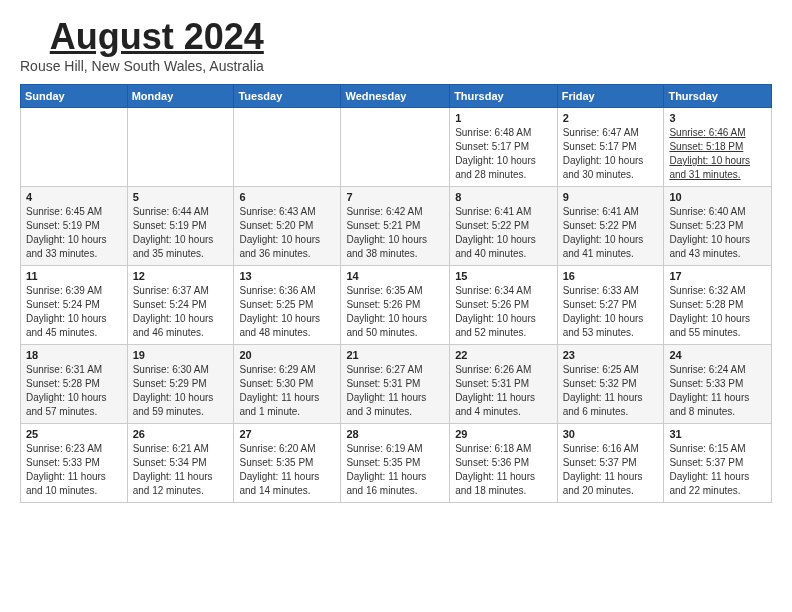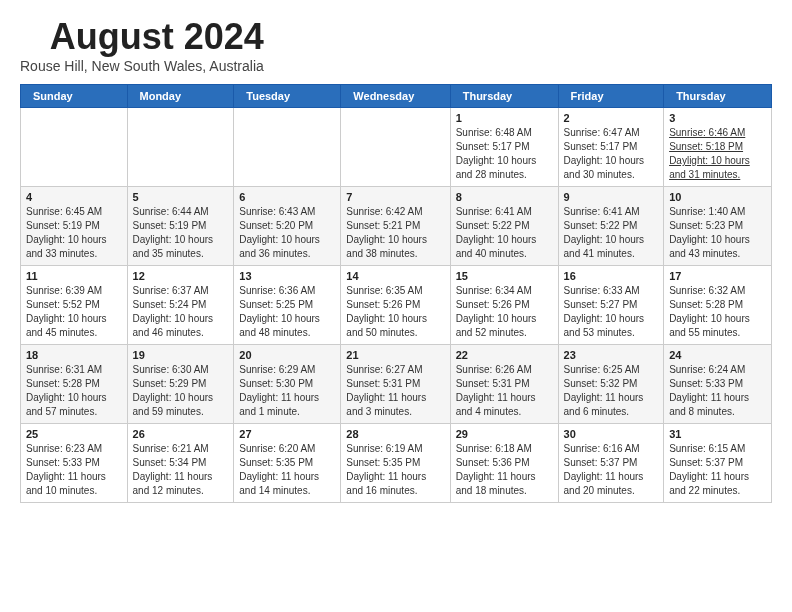--- a/index.html
+++ b/index.html
@@ -32,34 +32,35 @@
       width: 24px;
       height: 24px;
     }
     .title-section {
       text-align: right;
     }
     .month-title {
       font-size: 36px;
       font-weight: bold;
       color: #222;
+      text-decoration: underline;
     }
     .location {
       font-size: 14px;
       color: #444;
     }
     .calendar {
       width: 100%;
       border-collapse: collapse;
       font-size: 10px;
     }
     .calendar th {
       background: #2a6ebb;
       color: #fff;
-      padding: 5px 12px;
+      padding: 5px 4px;
       text-align: left;
       font-size: 11px;
       font-weight: bold;
       border: 1px solid #1a5aaa;
       margin-top: 33px;
     }
     .calendar td {
       border: 1px solid #ccc;
       vertical-align: top;
       padding: 4px 5px;
@@ -173,31 +174,31 @@
         </td>
         <td>
           <div class="day-number">9</div>
           <div class="day-info" style="white-space: pre-line;">Sunrise: 6:41 AM
 Sunset: 5:22 PM
 Daylight: 10 hours
 and 41 minutes.</div>
         </td>
         <td>
           <div class="day-number">10</div>
-          <div class="day-info" style="white-space: pre-line;">Sunrise: 1:40 AM
+          <div class="day-info" style="white-space: pre-line;">Sunrise: 6:40 AM
 Sunset: 5:23 PM
 Daylight: 10 hours
 and 43 minutes.</div>
         </td>
       </tr>
       <tr>
         <td>
           <div class="day-number">11</div>
           <div class="day-info" style="white-space: pre-line;">Sunrise: 6:39 AM
-Sunset: 5:52 PM
+Sunset: 5:24 PM
 Daylight: 10 hours
 and 45 minutes.</div>
         </td>
         <td>
           <div class="day-number">12</div>
           <div class="day-info" style="white-space: pre-line;">Sunrise: 6:37 AM
 Sunset: 5:24 PM
 Daylight: 10 hours
 and 46 minutes.</div>
         </td>

